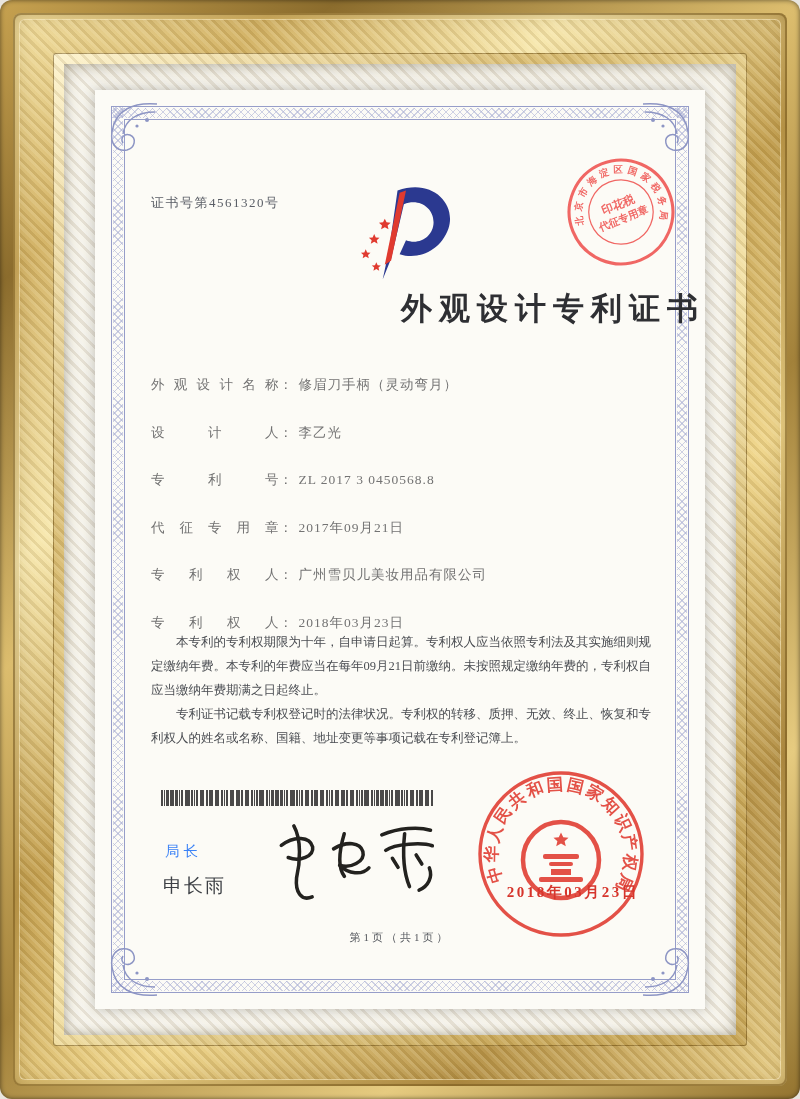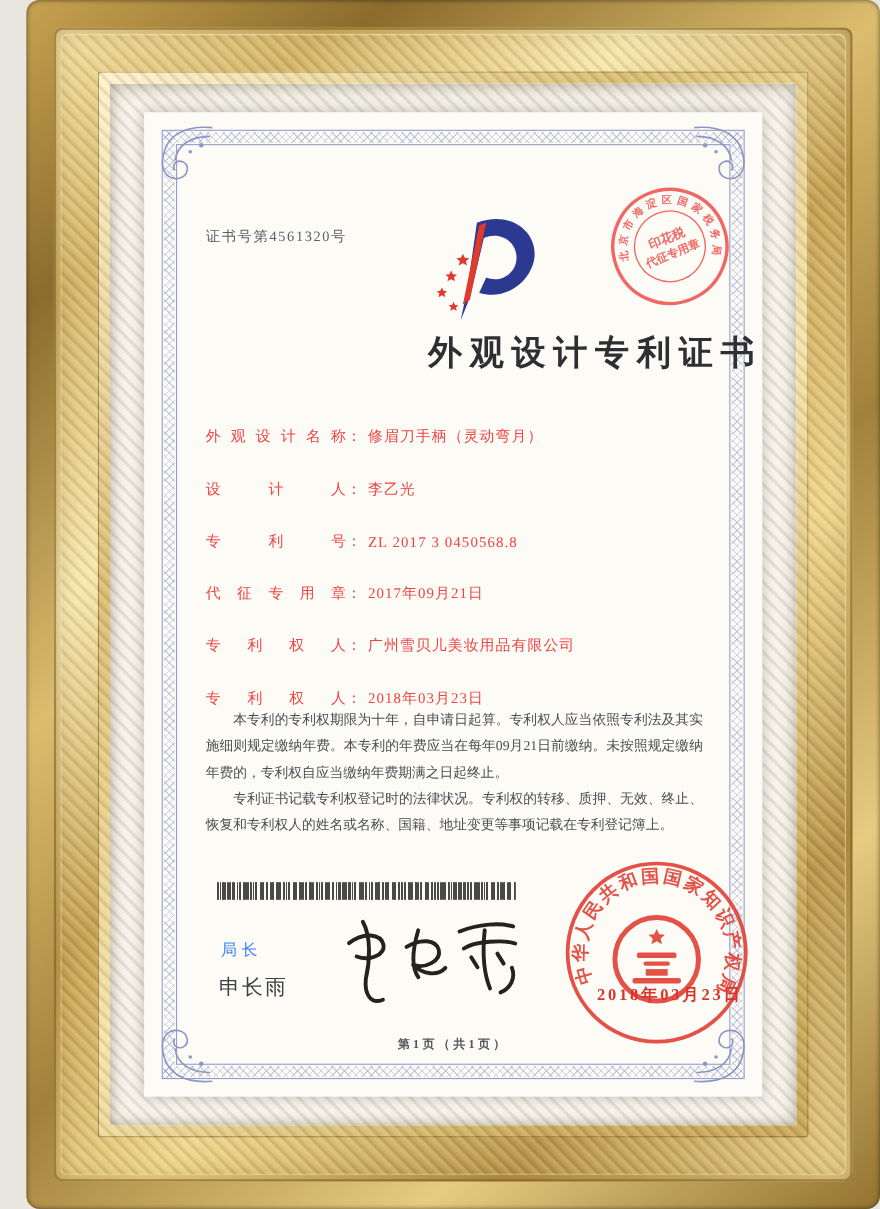--- a/index.html
+++ b/index.html
@@ -1,20 +1,20 @@
 <!DOCTYPE html>
 <html><head>
 <meta charset="utf-8">
 <style>
   html,body{margin:0;padding:0;background:#e9e6df;}
   .scene{position:relative;width:800px;height:1099px;font-family:"Liberation Serif","DejaVu Serif",serif;overflow:hidden;}
   
-  .frame-outer{position:absolute;inset:0;border-radius:12px;box-sizing:border-box;padding:25px;
+  .frame-outer{position:absolute;inset:0;border-radius:12px;box-sizing:border-box;padding:13px;
     background:linear-gradient(140deg,#c7a250,#8b6c2d 16%,#dcbd6e 38%,#a2813a 58%,#e6cb80 80%,#93732f);
-    box-shadow:inset 0 0 5px rgba(0,0,0,.55);margin-left:24px;}
+    box-shadow:inset 0 0 5px rgba(0,0,0,.55);}
   .frame-band{height:100%;border-radius:8px;box-sizing:border-box;padding:40px;position:relative;
     background:linear-gradient(135deg,#f3e0a1 0%,#d2b163 14%,#f7e7ad 30%,#c29e4e 48%,#efd58a 64%,#b69247 82%,#e7cd86 100%);
     box-shadow:inset 0 0 0 2px rgba(120,90,30,.55), inset 0 0 20px rgba(90,60,10,.35);}
   .frame-band::before{content:"";position:absolute;inset:6px;border-radius:6px;pointer-events:none;
     background:repeating-linear-gradient(45deg,rgba(255,248,220,.16) 0 3px,rgba(120,90,30,.12) 3px 6px,rgba(255,248,220,.05) 6px 9px);
     box-shadow:inset 0 0 0 1px rgba(255,244,208,.5);}
   .frame-lip{height:100%;border-radius:3px;box-sizing:border-box;padding:11px;
     background:linear-gradient(135deg,#fdf3cf,#d8bb71 30%,#f4e3a9 55%,#c7a658 85%);
     box-shadow:inset 0 0 0 1px rgba(110,80,20,.6);}
   .mat{height:100%;box-sizing:border-box;padding:26px 31px;background:#f6f4ee;
@@ -34,39 +34,39 @@
   .corner.tl{top:8px;left:8px;}
   .corner.tr{top:8px;right:8px;transform:scaleX(-1);}
   .corner.bl{bottom:8px;left:8px;transform:scaleY(-1);}
   .corner.br{bottom:8px;right:8px;transform:scale(-1,-1);}
   
   .cert-no{position:absolute;left:56px;top:104px;font-size:13px;letter-spacing:1.5px;color:#5a5e66;}
   .logo{position:absolute;left:258px;top:92px;width:106px;height:104px;}
   .title{position:absolute;left:0;right:0;top:198px;text-align:right;font-size:31px;font-weight:700;
     letter-spacing:7px;text-indent:7px;color:#2e2f33;}
   .fields{position:absolute;left:56px;right:50px;top:286px;}
-  .field-row{display:flex;align-items:flex-end;margin-bottom:29.5px;font-size:13.5px;color:#ef4444;}
+  .field-row{display:flex;align-items:center;margin-bottom:29.5px;font-size:13.5px;color:#737373;}
   .field-label{display:inline-block;width:128px;text-align:justify;text-align-last:justify;letter-spacing:.5px;}
   .field-colon{margin-right:6px;}
   .field-value{letter-spacing:1px;}
   .paras{position:absolute;left:56px;right:54px;top:540px;font-size:12.5px;line-height:24px;
     color:#4a4d52;text-align:justify;}
   .paras p{margin:0;text-indent:2em;}
   .barcode{position:absolute;left:66px;top:700px;width:272px;height:16px;opacity:.85;
     background:repeating-linear-gradient(90deg,#2b2b2b 0 2px,transparent 2px 5px),
                repeating-linear-gradient(90deg,#2b2b2b 0 1px,transparent 1px 7px),
                repeating-linear-gradient(90deg,#2b2b2b 0 1px,transparent 1px 3px);}
   .signer-title{position:absolute;left:70px;top:752px;font-size:14.5px;letter-spacing:4px;color:#3b82f6;}
   .signer-name{position:absolute;left:68px;top:783px;font-size:19px;letter-spacing:2px;color:#3d4045;}
   .signature{position:absolute;left:168px;top:716px;width:190px;height:104px;transform:rotate(-3deg);}
   .office-seal{position:absolute;left:380px;top:678px;width:172px;height:172px;opacity:.93;}
   .seal-date{position:absolute;left:388px;top:793px;width:180px;text-align:center;font-size:15px;
     letter-spacing:2.5px;color:#d6352c;font-weight:600;}
   .antifake{position:absolute;right:28px;top:66px;width:112px;height:112px;transform:rotate(-22deg);opacity:.88;}
-  .footer{position:absolute;left:0;right:0;top:840px;text-align:center;font-size:11px;letter-spacing:3px;color:#55585e;font-weight:bold;}
+  .footer{position:absolute;left:0;right:0;top:840px;text-align:center;font-size:11px;letter-spacing:3px;color:#55585e;}
 </style>
 </head>
 <body>
 
 <div class="scene">
   <div class="frame-outer">
     <div class="frame-band">
       <div class="frame-lip">
         <div class="mat">
           <div class="paper">

